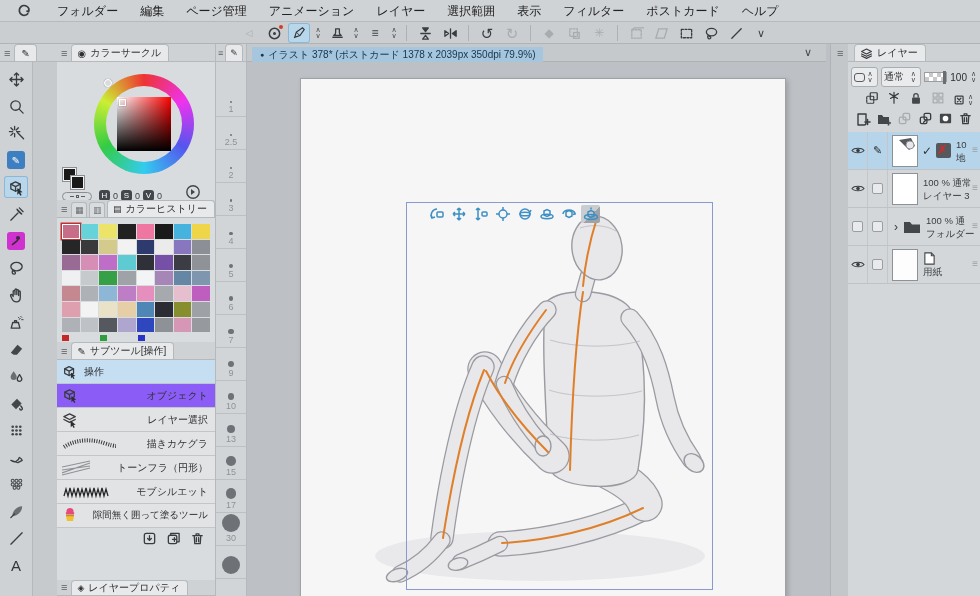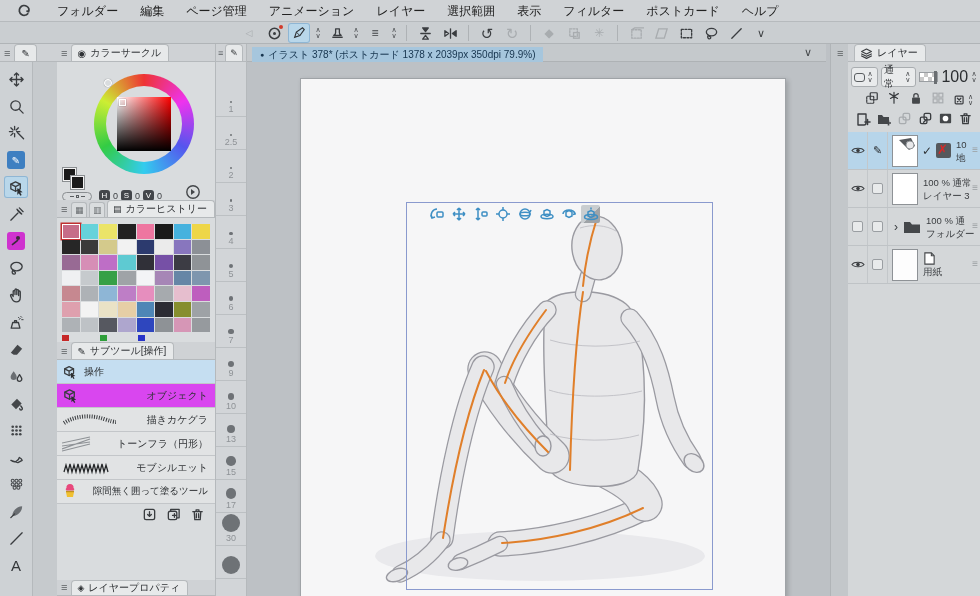--- a/index.html
+++ b/index.html
@@ -44,21 +44,21 @@
   .hsvb{width:11px;height:11px;border-radius:3px;background:#43464a;color:#fff;display:flex;align-items:center;justify-content:center;font-size:8px}
   
   #swgrid{position:absolute;left:5px;top:6px;width:148px;display:grid;grid-template-columns:repeat(8,1fr);grid-auto-rows:14.6px;gap:1px}
   #swgrid .sw{width:100%;height:100%}
   #swtail{position:absolute;left:5px;top:117px;display:flex;gap:31px}
   #swtail .sw{width:7px;height:6px}
   
   .strow{height:24px;border-bottom:1px solid #c3c6c9;background:#e1e3e4;display:flex;align-items:center;padding:0 7px 0 5px;font-size:10px;color:#2f3235;position:relative}
   .strow .lbl{margin-left:auto}
   .strow.group{background:#c5def1}
-  .strow.sel{background:#d946ef}
+  .strow.sel{background:#8b5cf6}
   .stfoot{height:24px;background:#d9dcde;display:flex;align-items:center;justify-content:flex-end;gap:9px;padding-right:10px}
   
   #bstrip{left:215px;top:44px;width:32px;height:552px;background:#d2d5d8;border-left:1px solid #b5b9bc;border-right:1px solid #b5b9bc}
   #bcells{position:absolute;left:0;top:40px;right:0}
   .bcell{height:33px;border-bottom:1px solid #bcc0c3;display:flex;flex-direction:column;align-items:center;justify-content:flex-end;padding-bottom:2px}
   .bcell .dot{border-radius:50%;background:#6e7276;margin-bottom:2px}
   .bcell .num{font-size:9px;color:#8e9296;line-height:9px}
   
   #cregion{left:247px;top:44px;width:583px;height:552px;background:#bdc1c5}
   #tabbar{position:absolute;left:0;top:0;right:4px;height:18px;background:#c5c9cc;border-bottom:1px solid #aeb2b5}
@@ -477,20 +477,28 @@
       </div>
       <div class="strow sel">
         <svg class="ic" width="17" height="17" viewBox="0 0 18 18">
             <path d="M3 5.5L8 3l5 2.5v5L8 13l-5-2.5z"></path>
             <path d="M3 5.5L8 8l5-2.5M8 8v5"></path>
             <path d="M10 9.5l5 4-2.3.4 1.4 2.3-1.2.7-1.4-2.4-1.5 1.7z" fill="#2b2e31" stroke="none"></path>
           </svg>
         <span class="lbl">オブジェクト</span>
       </div>
       <div class="strow">
+        <svg class="ic" width="17" height="17" viewBox="0 0 18 18">
+            <path d="M2 6l6-3 6 3-6 3z"></path>
+            <path d="M2 9l6 3 6-3"></path>
+            <path d="M9 10l5.5 4.5-2.4.4 1.4 2.4-1.2.7-1.4-2.5-1.6 1.8z" fill="#2b2e31" stroke="none"></path>
+          </svg>
+        <span class="lbl">レイヤー選択</span>
+      </div>
+      <div class="strow">
         <svg width="56" height="14" viewBox="0 0 56 14">
             <path d="M2 10C14 2 30 2 42 6c6 2 10 3 12 3" stroke="#3a3d40" stroke-width="4" fill="none" stroke-dasharray="1 1.4"></path>
           </svg>
         <span class="lbl">描きカケグラ</span>
       </div>
       <div class="strow">
         <svg width="30" height="16" viewBox="0 0 30 16">
             <g stroke="#8e9296" stroke-width="1.2">
               <path d="M0 13L28 3M0 10l28-4M0 7L28 1M0 15l28-7"></path>
             </g>
@@ -750,21 +758,21 @@
     <span class="combo" style="width:45px">
       <span>通常</span>
       <span class="updown">
           <span>∧</span>
           <span>∨</span>
         </span>
     </span>
     <span class="checker" style="width:26px;height:10px;border:1px solid #9a9ea2;position:relative">
       <span style="position:absolute;right:0px;top:-2px;width:3px;height:13px;background:#6a6e72"></span>
     </span>
-    <span style="font-size:16px;display:flex;align-items:center">
+    <span style="font-size:10px;display:flex;align-items:center">
         <span>100</span>
       </span>
     <span class="updown" style="width:8px">
         <span>∧</span>
         <span>∨</span>
       </span>
   </div>
 
   <div class="licons" style="position:absolute;top:45px;left:0;right:0">
     <span><svg class="ic" width="14" height="14" viewBox="0 0 16 16">

